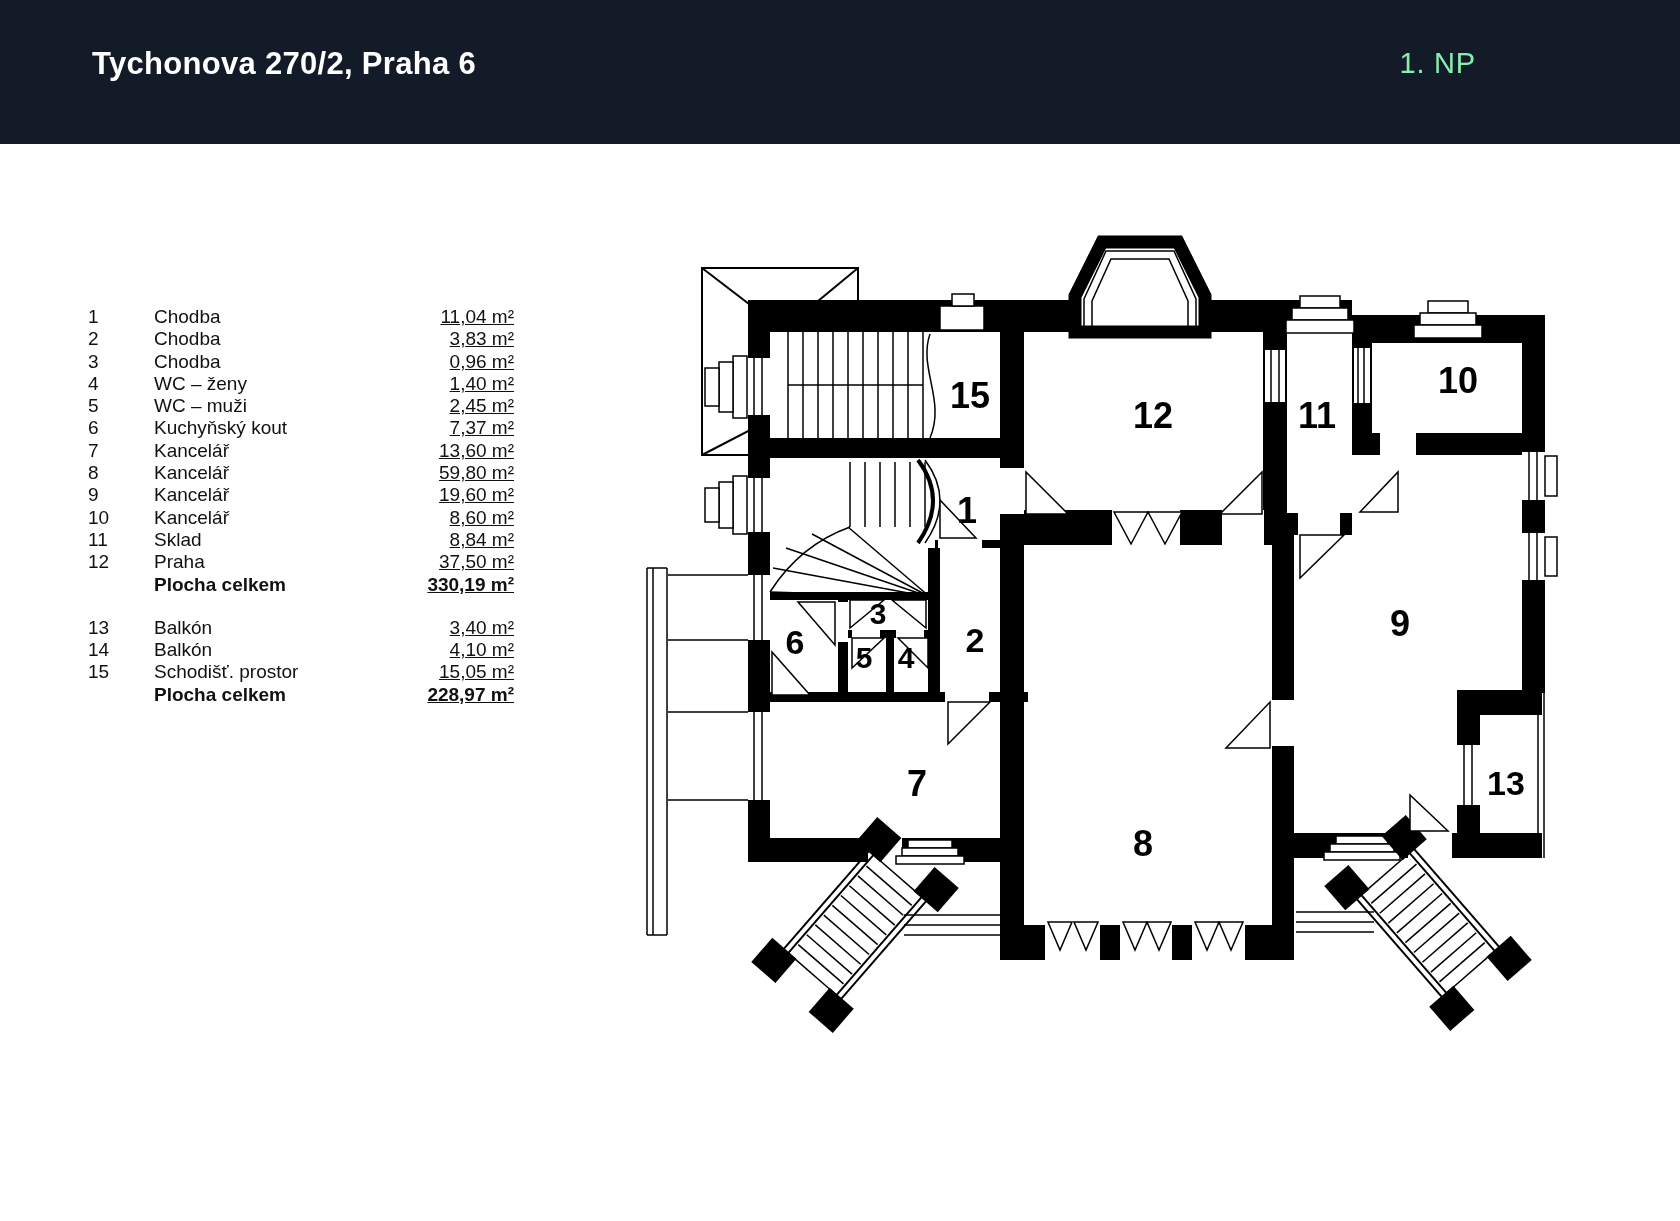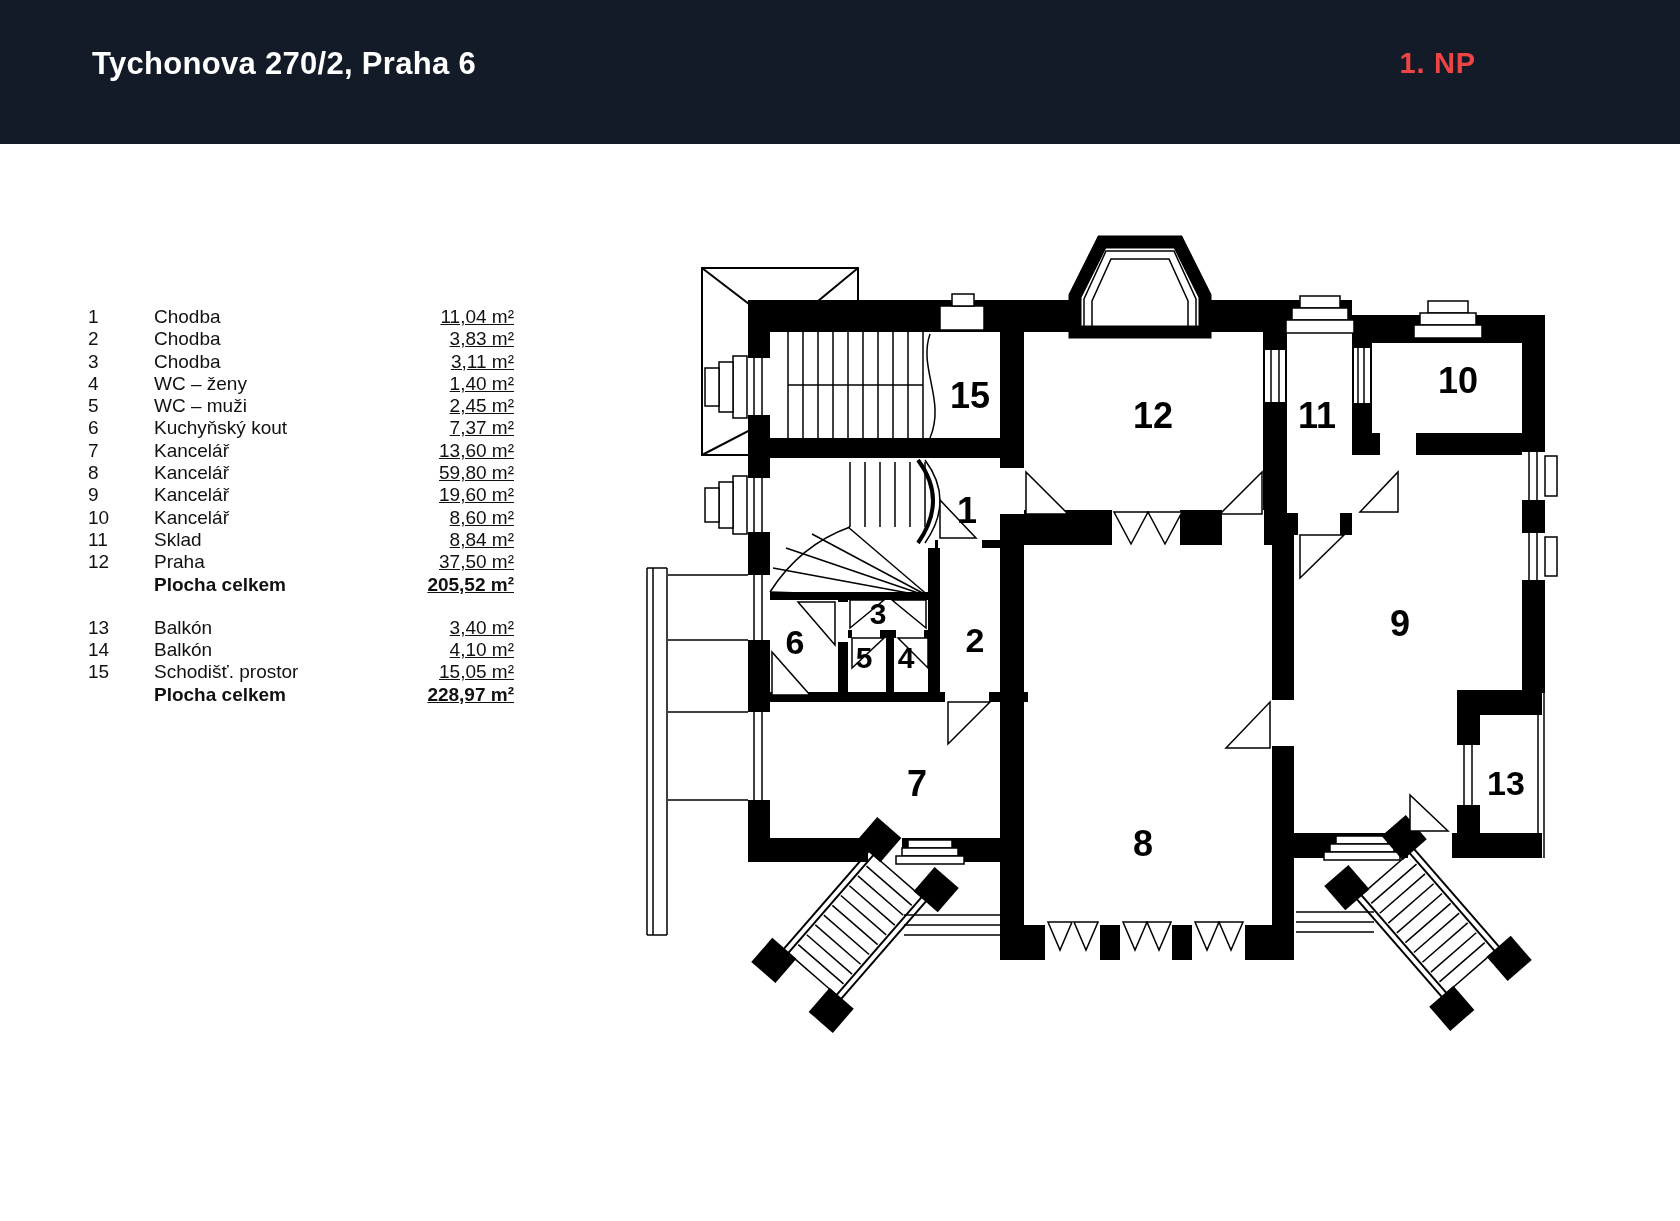--- a/index.html
+++ b/index.html
@@ -3,21 +3,21 @@
 <meta charset="utf-8">
 <style>
   html,body{margin:0;padding:0;}
   body{width:1680px;height:1221px;position:relative;background:#ffffff;
        font-family:"Liberation Sans",sans-serif;overflow:hidden;}
   .header{position:absolute;left:0;top:0;width:1680px;height:144px;
           background:#131A28;display:flex;align-items:center;
           justify-content:space-between;box-sizing:border-box;
           padding:0 204px 17px 92px;}
   .header .title{color:#fff;font-size:31px;font-weight:700;letter-spacing:.3px;}
-  .header .floor{color:#ef4444;font-size:29px;font-weight:700;letter-spacing:.8px;}
+  .header .floor{color:#86efac;font-size:29px;font-weight:400;letter-spacing:.8px;}
   .legend{position:absolute;left:88px;top:306px;width:430px;color:#111;}
   .lrow{display:flex;height:22.3px;line-height:22.3px;font-size:19px;}
   .lrow .n{width:66px;}
   .lrow .nm{width:250px;}
   .lrow .ar{width:110px;text-align:right;text-decoration:underline;}
   .lrow.total{font-weight:700;}
   .lspacer{height:21px;}
   .plan{position:absolute;left:640px;top:200px;width:920px;height:960px;}
   svg text{font-family:"Liberation Sans",sans-serif;font-weight:700;}
 </style>
@@ -36,21 +36,21 @@
       <span class="ar">11,04 m²</span>
     </div>
   <div class="lrow">
       <span class="n">2</span>
       <span class="nm">Chodba</span>
       <span class="ar">3,83 m²</span>
     </div>
   <div class="lrow">
       <span class="n">3</span>
       <span class="nm">Chodba</span>
-      <span class="ar">3,11 m²</span>
+      <span class="ar">0,96 m²</span>
     </div>
   <div class="lrow">
       <span class="n">4</span>
       <span class="nm">WC – ženy</span>
       <span class="ar">1,40 m²</span>
     </div>
   <div class="lrow">
       <span class="n">5</span>
       <span class="nm">WC – muži</span>
       <span class="ar">2,45 m²</span>
@@ -86,21 +86,21 @@
       <span class="ar">8,84 m²</span>
     </div>
   <div class="lrow">
       <span class="n">12</span>
       <span class="nm">Praha</span>
       <span class="ar">37,50 m²</span>
     </div>
   <div class="lrow total">
       <span class="n"></span>
       <span class="nm">Plocha celkem</span>
-      <span class="ar">205,52 m²</span>
+      <span class="ar">330,19 m²</span>
     </div>
   <div class="lspacer"></div>
   <div class="lrow">
       <span class="n">13</span>
       <span class="nm">Balkón</span>
       <span class="ar">3,40 m²</span>
     </div>
   <div class="lrow">
       <span class="n">14</span>
       <span class="nm">Balkón</span>

